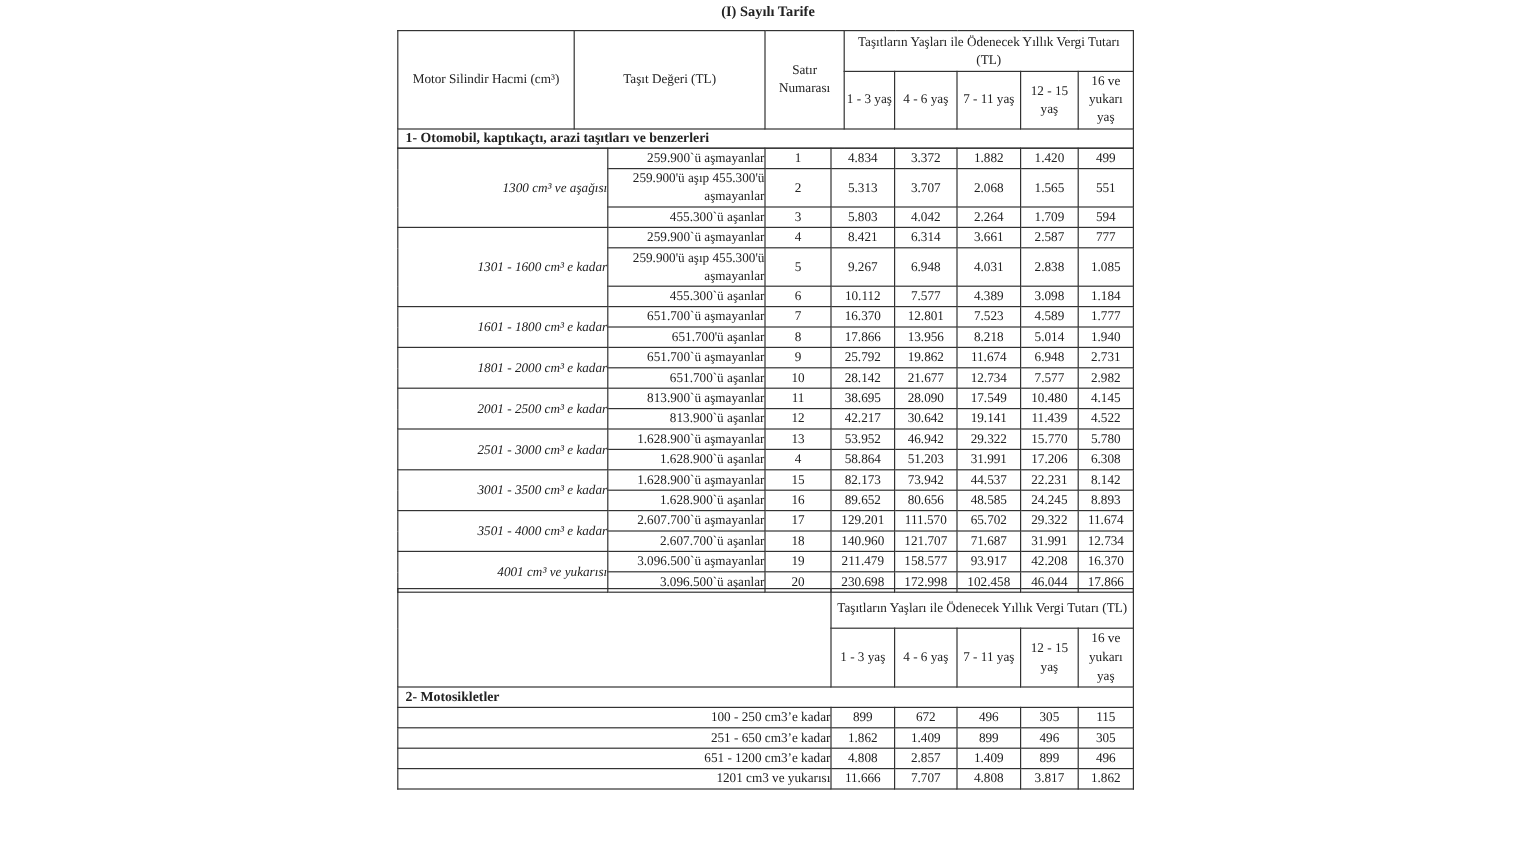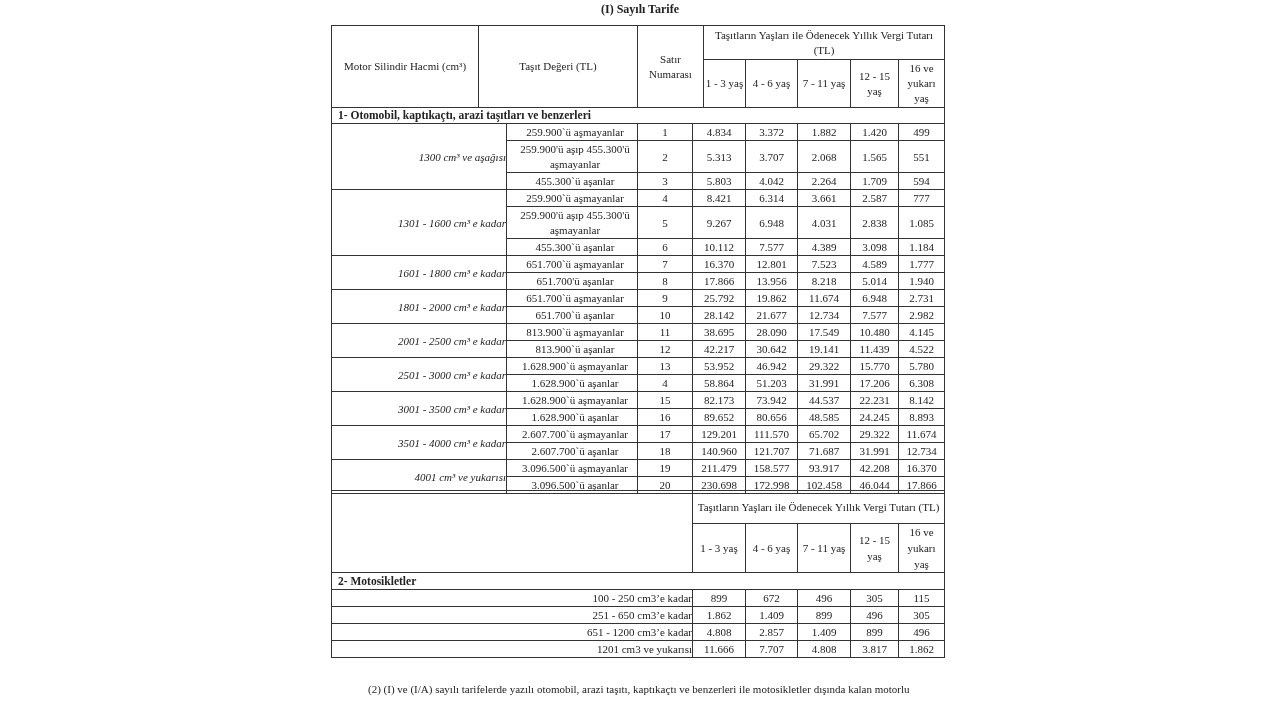--- a/index.html
+++ b/index.html
@@ -9,21 +9,21 @@
            font-weight:bold; font-size:12px; line-height:14px; }
   table { border-collapse:collapse; position:absolute; left:331px; table-layout:fixed; }
   td { border:1px solid #333; font-size:11px; line-height:16px; padding:0; vertical-align:middle; }
   .c { text-align:center; }
   .l { text-align:right; padding-left:8px;font-style:italic; }
   .sec { font-weight:bold; font-size:11.5px; text-align:left; padding-left:6px; }
   .hdr td { line-height:15px; }
   #t-head { top:25px; width:613px; }
   #t-body { top:123px; width:613px; }
   #t-moto { top:490px; width:613px; }
-  .vlab { padding-left:6px; text-align:center; }
+  .vlab { padding-left:6px; text-align:right; }
   .mlab { padding-left:10px; text-align:right; }
   .para { position:absolute; left:300px; top:681px; width:680px; font-size:11px; line-height:17px; }
   .para p { margin:0; }
   .para .ind { text-indent:68px; }
 </style>
 </head>
 <body>
 
 <div class="title">(I) Sayılı Tarife</div>
 
@@ -317,14 +317,13 @@
         <td class="c">11.666</td>
         <td class="c">7.707</td>
         <td class="c">4.808</td>
         <td class="c">3.817</td>
         <td class="c">1.862</td>
       </tr>
     </tbody>
 </table>
 
 <div class="para">
-  <p class="ind">(2) (I) ve (I/A) sayılı tarifelerde yazılı otomobil, arazi taşıtı, kaptıkaçtı ve benzerleri ile motosikletler dışında kalan motorlu</p>
 </div>
 
 </body></html>

